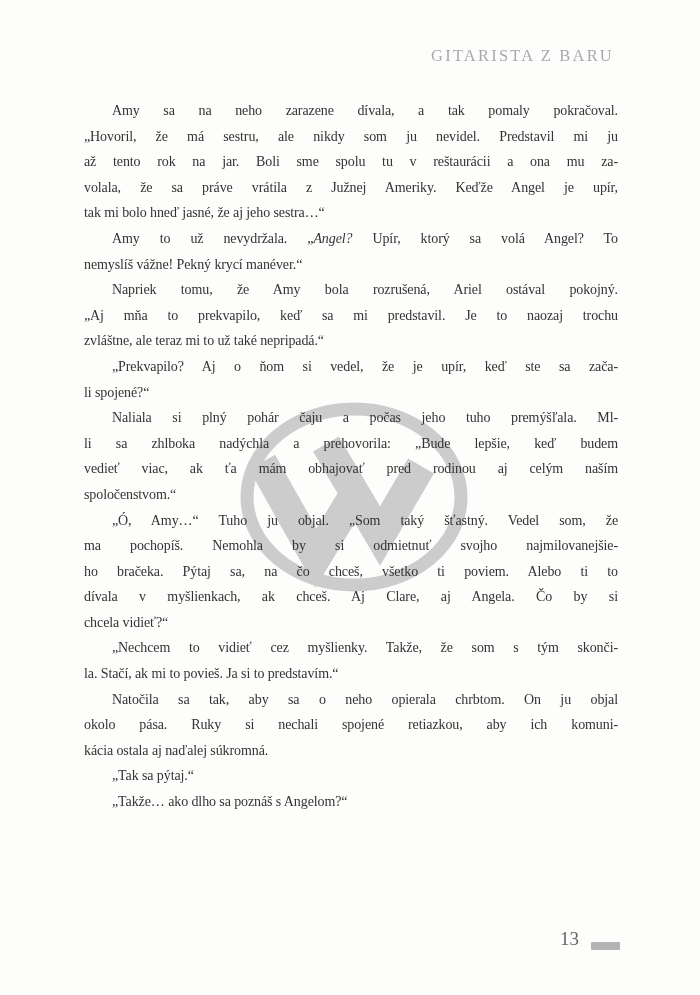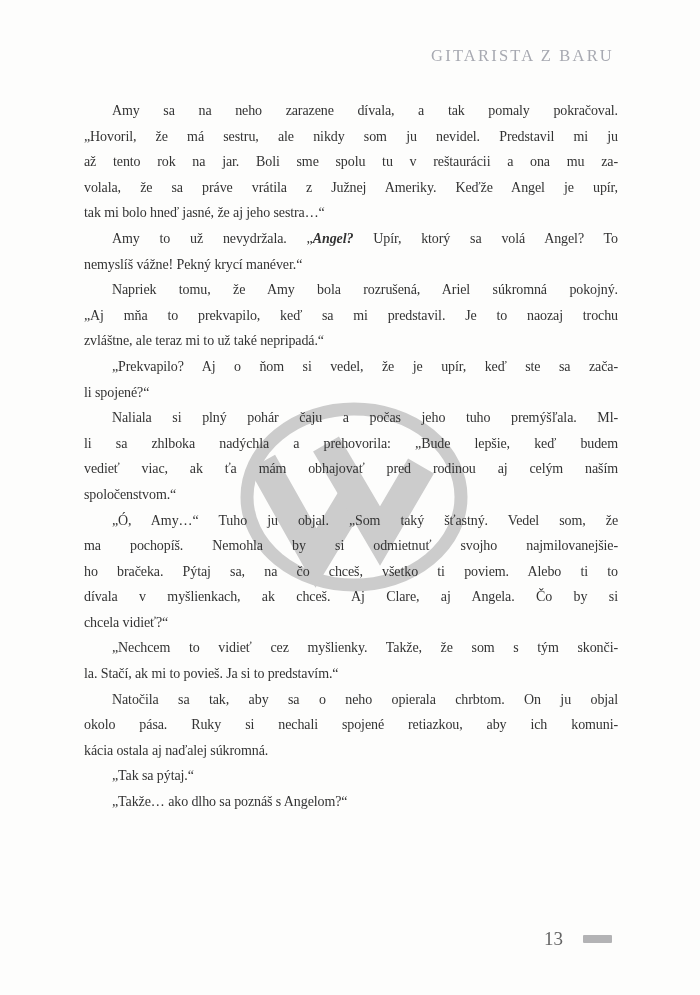--- a/index.html
+++ b/index.html
@@ -44,29 +44,29 @@
     height: 25.6px;
     overflow: hidden;
     white-space: nowrap;
   }
   .line.last {
     text-align-last: left;
   }
   .line.first {
     padding-left: 28px;
   }
-  .line em { font-style: italic; font-weight: bold; }
+  .line em { font-style: italic; }
   .page-footer {
     position: absolute;
-    top: 928px; left: 76px; width: 536px;
+    top: 928px; left: 84px; width: 536px;
     z-index: 1;
     display: flex;
     justify-content: flex-end;
-    align-items: center;
-    gap: 20px;
+    align-items: flex-end;
+    gap: 12px;
   }
   .page-number {
     font-size: 19px;
     color: #646464;
   }
   .footer-dash {
     width: 29px; height: 8px;
     background: #b3b3b5;
     border-radius: 1px;
   }
@@ -90,21 +90,21 @@
         <div class="line">„Hovoril, že má sestru, ale nikdy som ju nevidel. Predstavil mi ju</div>
         <div class="line">až tento rok na jar. Boli sme spolu tu v reštaurácii a ona mu za-</div>
         <div class="line">volala, že sa práve vrátila z Južnej Ameriky. Keďže Angel je upír,</div>
         <div class="line last">tak mi bolo hneď jasné, že aj jeho sestra…“</div>
       </div>
       <div class="para">
         <div class="line first">Amy to už nevydržala. „<em>Angel?</em> Upír, ktorý sa volá Angel? To</div>
         <div class="line last">nemyslíš vážne! Pekný krycí manéver.“</div>
       </div>
       <div class="para">
-        <div class="line first">Napriek tomu, že Amy bola rozrušená, Ariel súkromná pokojný.</div>
+        <div class="line first">Napriek tomu, že Amy bola rozrušená, Ariel ostával pokojný.</div>
         <div class="line">„Aj mňa to prekvapilo, keď sa mi predstavil. Je to naozaj trochu</div>
         <div class="line last">zvláštne, ale teraz mi to už také nepripadá.“</div>
       </div>
       <div class="para">
         <div class="line first">„Prekvapilo? Aj o ňom si vedel, že je upír, keď ste sa zača-</div>
         <div class="line last">li spojené?“</div>
       </div>
       <div class="para">
         <div class="line first">Naliala si plný pohár čaju a počas jeho tuho premýšľala. Ml-</div>
         <div class="line">li sa zhlboka nadýchla a prehovorila: „Bude lepšie, keď budem</div>

